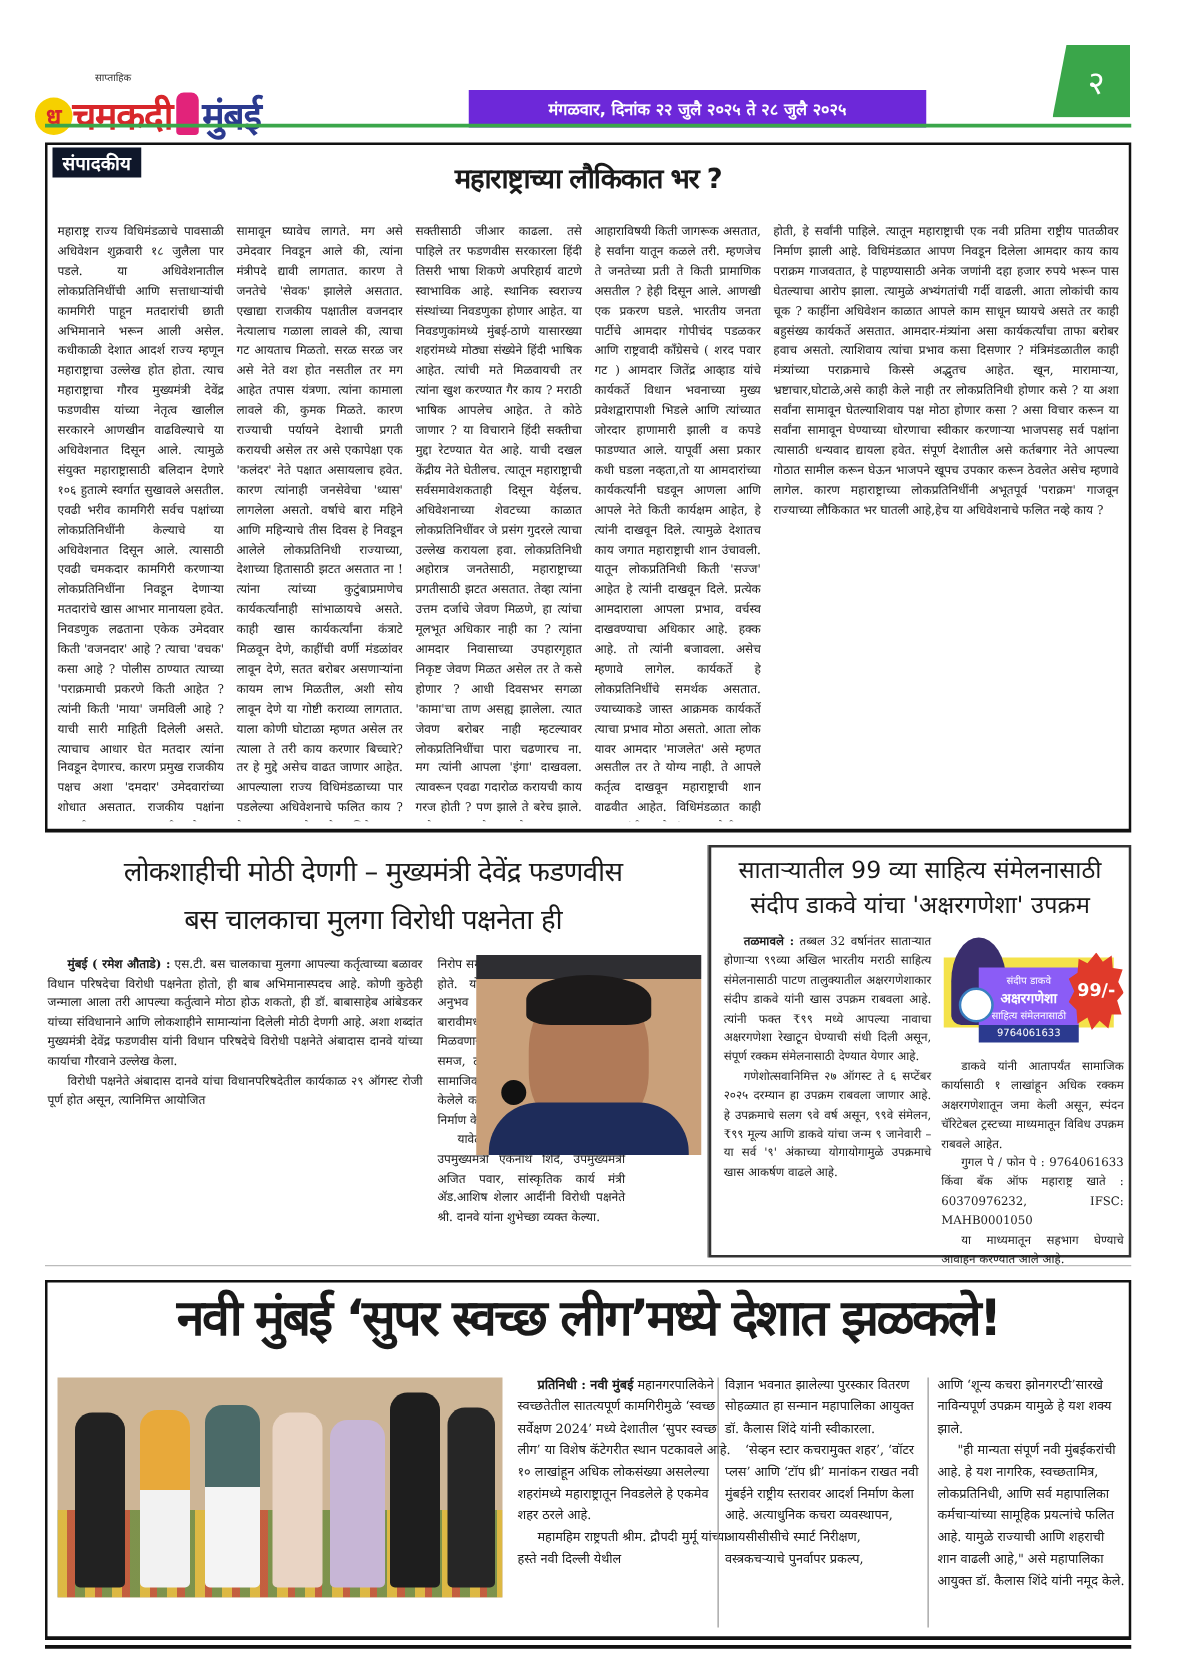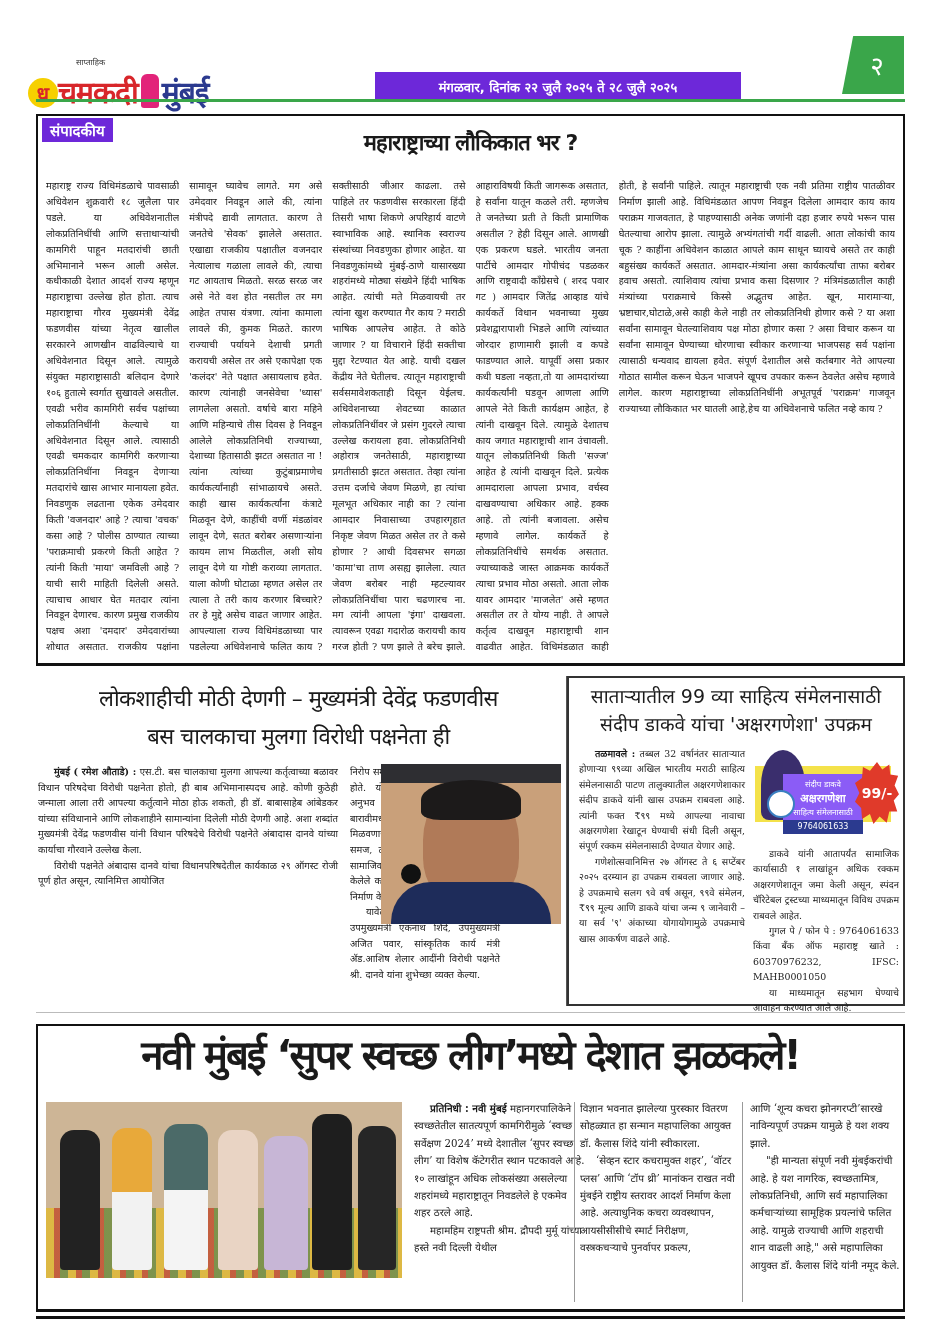--- a/index.html
+++ b/index.html
@@ -9,21 +9,21 @@
   .logo-sub { position: absolute; left: 48px; top: -4px; font-size: 8px; font-family: "DejaVu Sans", sans-serif; color: #333; }
   .logo-badge { width: 30px; height: 30px; border-radius: 50%; background: #f6d000; color: #d8262a; font-weight: bold; font-size: 20px; display: flex; align-items: center; justify-content: center; font-family: "DejaVu Sans", sans-serif; margin-bottom: 4px; }
   .logo-text1 { font-size: 30px; font-weight: bold; color: #d8262a; font-family: "DejaVu Sans", sans-serif; letter-spacing: -1px; }
   .logo-fist { width: 18px; height: 34px; background: #e2237a; border-radius: 6px 6px 3px 3px; margin: 0 3px 4px 3px; }
   .logo-text2 { font-size: 30px; font-weight: bold; color: #2b3a8f; font-family: "DejaVu Sans", sans-serif; letter-spacing: -1px; }
   .date-banner { position: absolute; left: 375px; top: 56px; width: 366px; height: 30px; background: #6d28d9; color: #fff; font-size: 13px; font-family: "DejaVu Sans", sans-serif; display: flex; align-items: center; justify-content: center; font-weight: bold; margin-top: 16px; }
   .page-num { position: absolute; left: 842px; top: 36px; width: 62px; height: 58px; background: #3aa64a; clip-path: polygon(18% 0, 100% 0, 100% 100%, 0 100%); color: #fff; font-size: 26px; display: flex; align-items: center; justify-content: center; font-family: "DejaVu Sans", sans-serif; padding-left: 8px; }
   .green-rule { position: absolute; left: 36px; top: 99px; width: 869px; height: 3px; background: #3aa64a; }
 
   .editorial { position: absolute; left: 36px; top: 114px; width: 869px; height: 552px; border: 2px solid #111; border-bottom: 3px solid #111; }
-  .ed-tag { position: absolute; left: 4px; top: 2px; background: #6d28d9; color: #fff; font-size: 15px; font-weight: bold; padding: 2px 8px; font-family: "DejaVu Sans", sans-serif; }
+  .ed-tag { position: absolute; left: 4px; top: 2px; background: #0f172a; color: #fff; font-size: 15px; font-weight: bold; padding: 2px 8px; font-family: "DejaVu Sans", sans-serif; }
   .ed-title { position: absolute; left: 0; width: 100%; top: 10px; text-align: center; font-size: 22px; font-weight: bold; font-family: "DejaVu Sans", sans-serif; letter-spacing: -1px; }
   .ed-cols { position: absolute; left: 8px; top: 62px; right: 8px; bottom: 6px; display: grid; grid-template-columns: repeat(6, 1fr); column-gap: 10px; }
   .ed-col { font-size: 9.6px; line-height: 15.9px; text-align: justify; overflow: hidden; }
 
   .story2 { position: absolute; left: 36px; top: 676px; width: 525px; height: 330px; }
   .s2-head { text-align: center; font-family: "DejaVu Sans", sans-serif; font-size: 22px; line-height: 38px; letter-spacing: -0.5px; margin-top: 4px; }
   .s2-body { position: absolute; top: 88px; left: 0; width: 525px; height: 240px; }
   .s2-col { position: absolute; top: 0; font-size: 9.6px; line-height: 15.6px; text-align: justify; }
   .s2-col.c1 { left: 2px; width: 300px; }
   .s2-col.c2 { left: 314px; width: 150px; }

